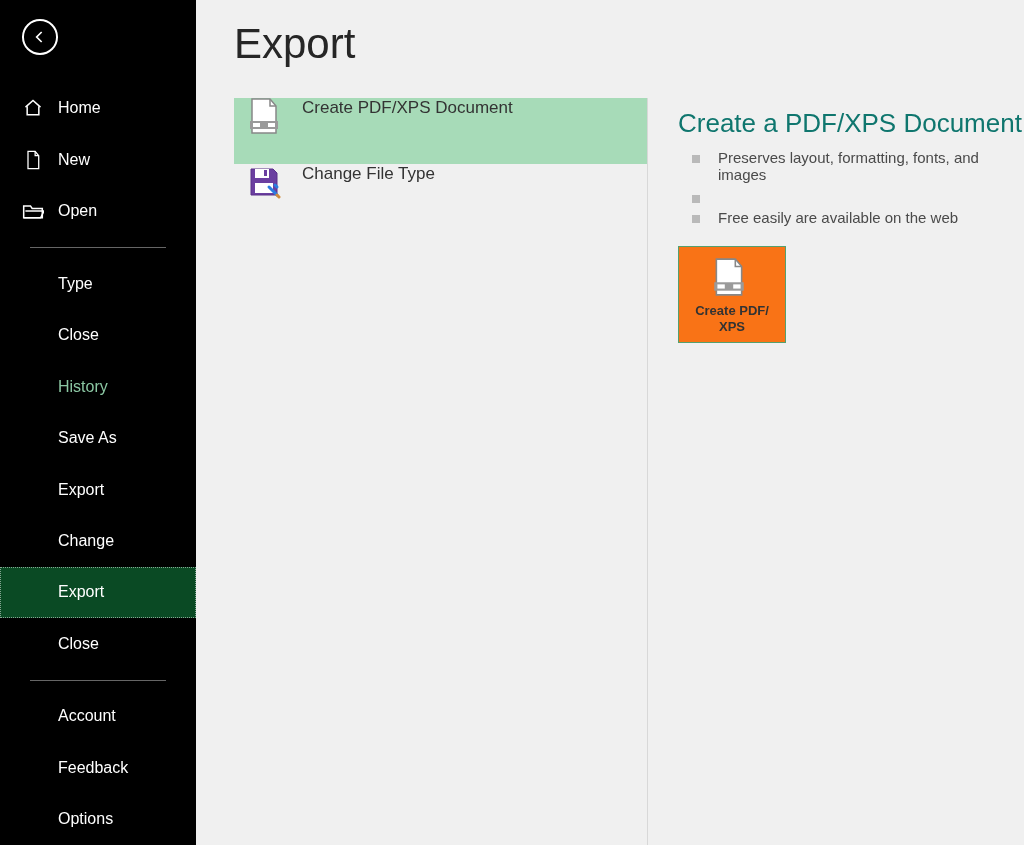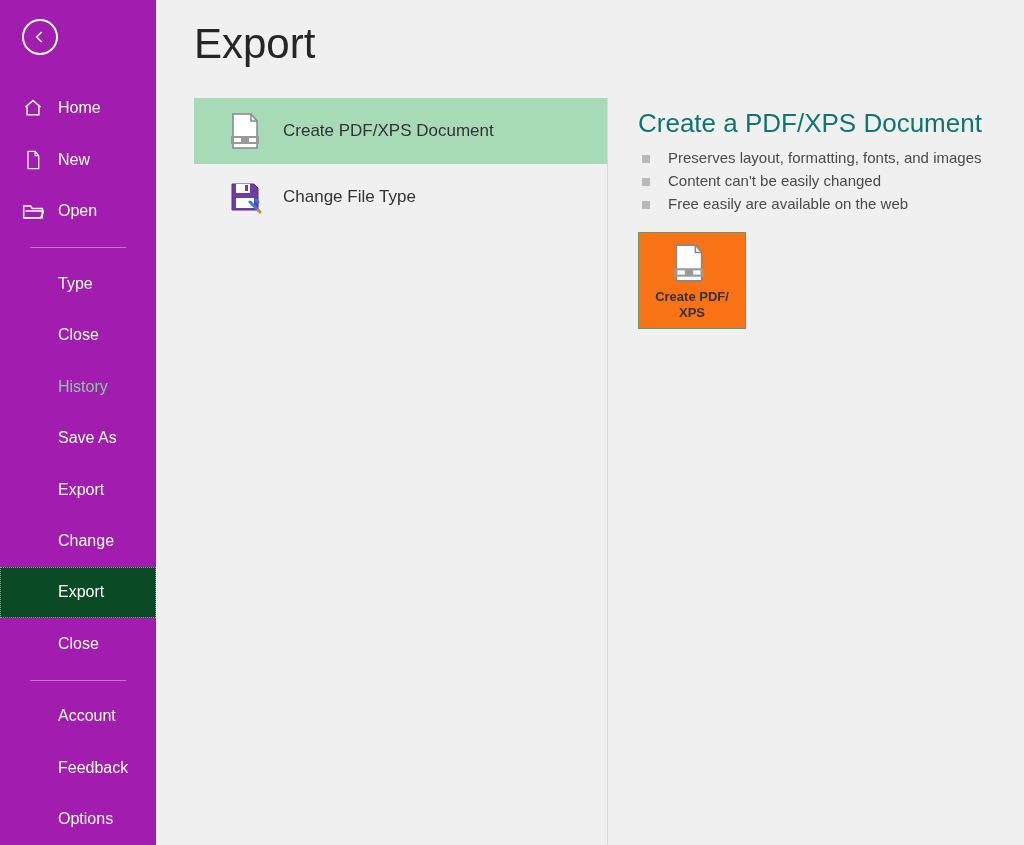--- a/index.html
+++ b/index.html
@@ -10,22 +10,22 @@
     background: #f0f0f0;
     overflow: hidden;
     color: #333;
   }
   .app {
     display: flex;
     width: 100%; height: 100%;
   }
   
   .sidebar {
-    width: 156px;
-    background: #a21caf;
+    width: 196px;
+    background: #000000;
     display: flex;
     flex-direction: column;
     padding-top: 19px;
     color: #fff;
     font-size: 16px;
   }
   .back-btn {
     width: 36px; height: 36px;
     border: 2px solid #fff;
     border-radius: 50%;
@@ -75,23 +75,23 @@
   .content-row {
     display: flex;
     flex: 1;
   }
   .options-col {
     width: 414px;
     border-right: 1px solid #d8d8d8;
     padding-right: 0;
   }
   .option {
-    display: flex; align-items: center;
+    display: flex; align-items: flex-start;
     height: 66px;
-    padding: 0 33px;
+    padding: 0 12px;
     cursor: pointer;
   }
   .option.selected {
     background: #a7dbb8;
   }
   .option .opt-icon {
     width: 36px; height: 36px; flex-shrink: 0; margin-right: 20px;
     display: flex; align-items: center; justify-content: center;
   }
   .option .opt-label {
@@ -104,21 +104,21 @@
   }
   .details-title {
     font-size: 26px;
     color: #0f766e;
     margin: 0 0 10px 0;
     font-weight: 400;
     white-space: nowrap;
   }
   .bullet {
     display: flex; align-items: flex-start;
-    margin: 6px 4px;
+    margin: 6px 14px;
     font-size: 15px;
     color: #4a4a4a;
   }
   .bullet .sq {
     width: 8px; height: 8px; background: #b9b9b9;
     margin: 6px 18px 0 0; flex-shrink: 0;
   }
   .big-btn {
     margin-top: 20px;
     width: 108px;
@@ -247,21 +247,20 @@
       </div>
 
       <div class="details-col">
         <div class="details-title">Create a PDF/XPS Document</div>
         <div class="bullet">
           <span class="sq"></span>
           <span>Preserves layout, formatting, fonts, and images</span>
         </div>
         <div class="bullet">
           <span class="sq"></span>
-          <span>Content can't be easily changed</span>
         </div>
         <div class="bullet">
           <span class="sq"></span>
           <span>Free easily are available on the web</span>
         </div>
 
         <div class="big-btn">
           <span class="bb-icon">
             <svg width="34" height="40" viewBox="0 0 32 38">
               <path d="M4 2 H22 L28 9 V36 H4 Z" fill="#fff" stroke="#888" stroke-width="1.5"></path>

